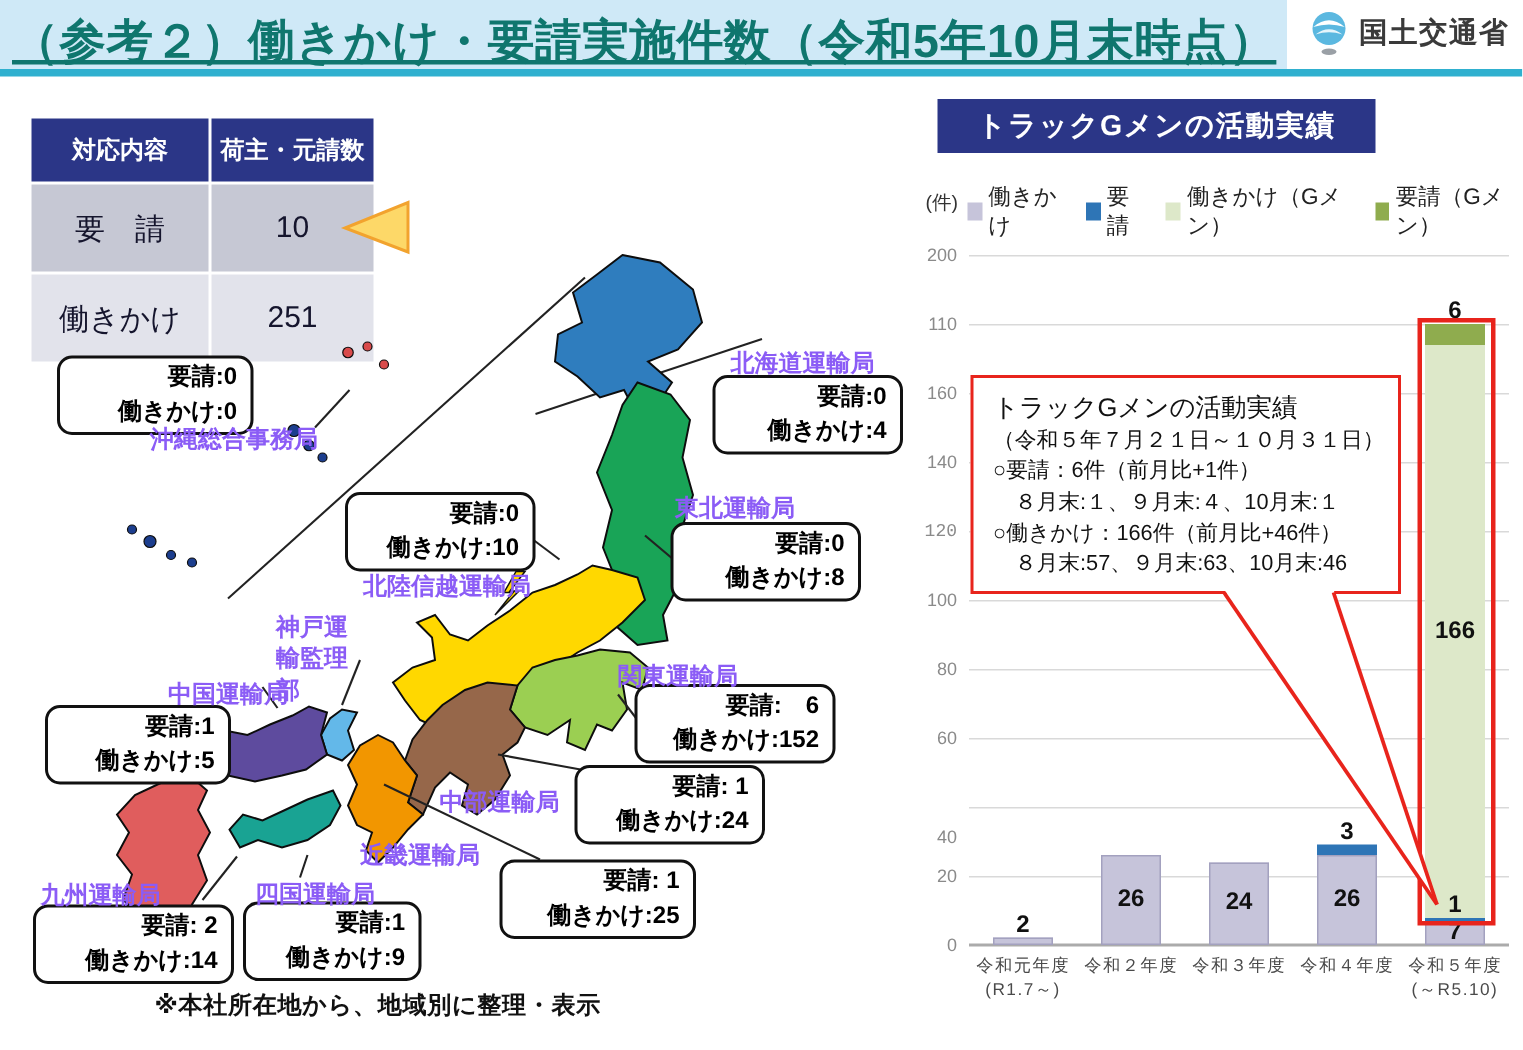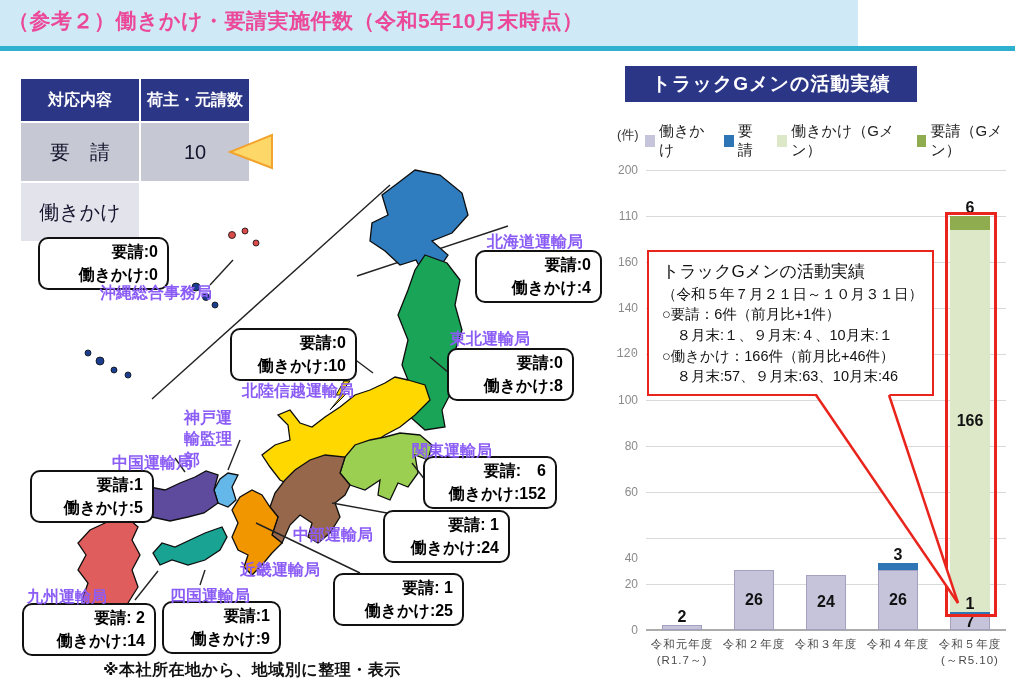--- a/index.html
+++ b/index.html
@@ -1,21 +1,21 @@
 <!DOCTYPE html>
 <html><head>
 <meta charset="utf-8">
 <style>
   html,body{margin:0;padding:0;background:#fff;}
   #page{position:relative;width:1015px;height:700px;overflow:hidden;background:#fff;
         font-family:"Liberation Sans","DejaVu Sans",sans-serif;}
   .abs{position:absolute;}
   
   #hdr-band{left:0;top:0;width:858px;height:46px;background:#cfe9f7;}
-  #hdr-title{left:8px;top:7px;font-size:21px;font-weight:bold;color:#ec4899;letter-spacing:.5px;white-space:nowrap;}
+  #hdr-title{left:8px;top:7px;font-size:31px;font-weight:bold;color:#0f766e;letter-spacing:.5px;white-space:nowrap;text-decoration:underline;}
   #hdr-rule{left:0;top:46px;width:1015px;height:5px;background:#2fb0cf;}
   #logo{left:872px;top:6px;display:flex;align-items:center;gap:6px;}
   #logo-text{font-size:19px;font-weight:bold;color:#3a3a3a;letter-spacing:1px;}
   
   #tbl{left:20px;top:78px;width:230px;display:grid;grid-template-columns:120px 110px;}
   .tbl-h{background:#2b3687;color:#fff;font-weight:bold;font-size:16px;height:42px;
          display:flex;align-items:center;justify-content:center;border:1px solid #fff;}
   .tbl-c{font-size:20px;color:#15152d;height:58px;display:flex;align-items:center;justify-content:center;border:1px solid #fff;}
   .r1{background:#c6c8d4;} .r2{background:#e2e3eb;}
   
@@ -51,27 +51,37 @@
   #map-svg{left:0;top:55px;z-index:0;}
 </style>
 </head>
 <body>
 
 <div id="page">
 
   <div class="abs" id="hdr-band"></div>
   <div class="abs" id="hdr-title">（参考２）働きかけ・要請実施件数（令和5年10月末時点）</div>
   <div class="abs" id="hdr-rule"></div>
+  <div class="abs" id="logo">
+    <svg width="28" height="32" viewBox="0 0 28 32">
+      <circle cx="14" cy="13" r="11" fill="#5bb8e0"></circle>
+      <path d="M3.5,12 Q14,3 24.5,12 Q14,8.5 3.5,12Z" fill="#fff"></path>
+      <path d="M5,17 Q14,10 23,17 Q14,14 5,17Z" fill="#fff" opacity="0.85"></path>
+      <ellipse cx="14" cy="28.5" rx="5" ry="2.2" fill="#9aa0a6"></ellipse>
+    </svg>
+    <span id="logo-text">国土交通省</span>
+  </div>
 
   <div class="abs" id="tbl">
     <div class="tbl-h">対応内容</div>
     <div class="tbl-h">荷主・元請数</div>
     <div class="tbl-c r1">要　請</div>
     <div class="tbl-c r1">10</div>
     <div class="tbl-c r2">働きかけ</div>
+    <div class="tbl-c r2">251</div>
   </div>
 
   <svg class="abs" id="map-svg" width="620" height="645" viewBox="0 0 620 645">
 
     <polygon points="272,80 272,113 230,97" fill="#fdd868" stroke="#f2a32e" stroke-width="2"></polygon>
 
     <line x1="390" y1="130" x2="152" y2="344" stroke="#222" stroke-width="1.4"></line>
     <line x1="210" y1="230" x2="233" y2="205" stroke="#222" stroke-width="1.4"></line>
     <line x1="357" y1="221" x2="508" y2="171" stroke="#222" stroke-width="1.4"></line>
 

